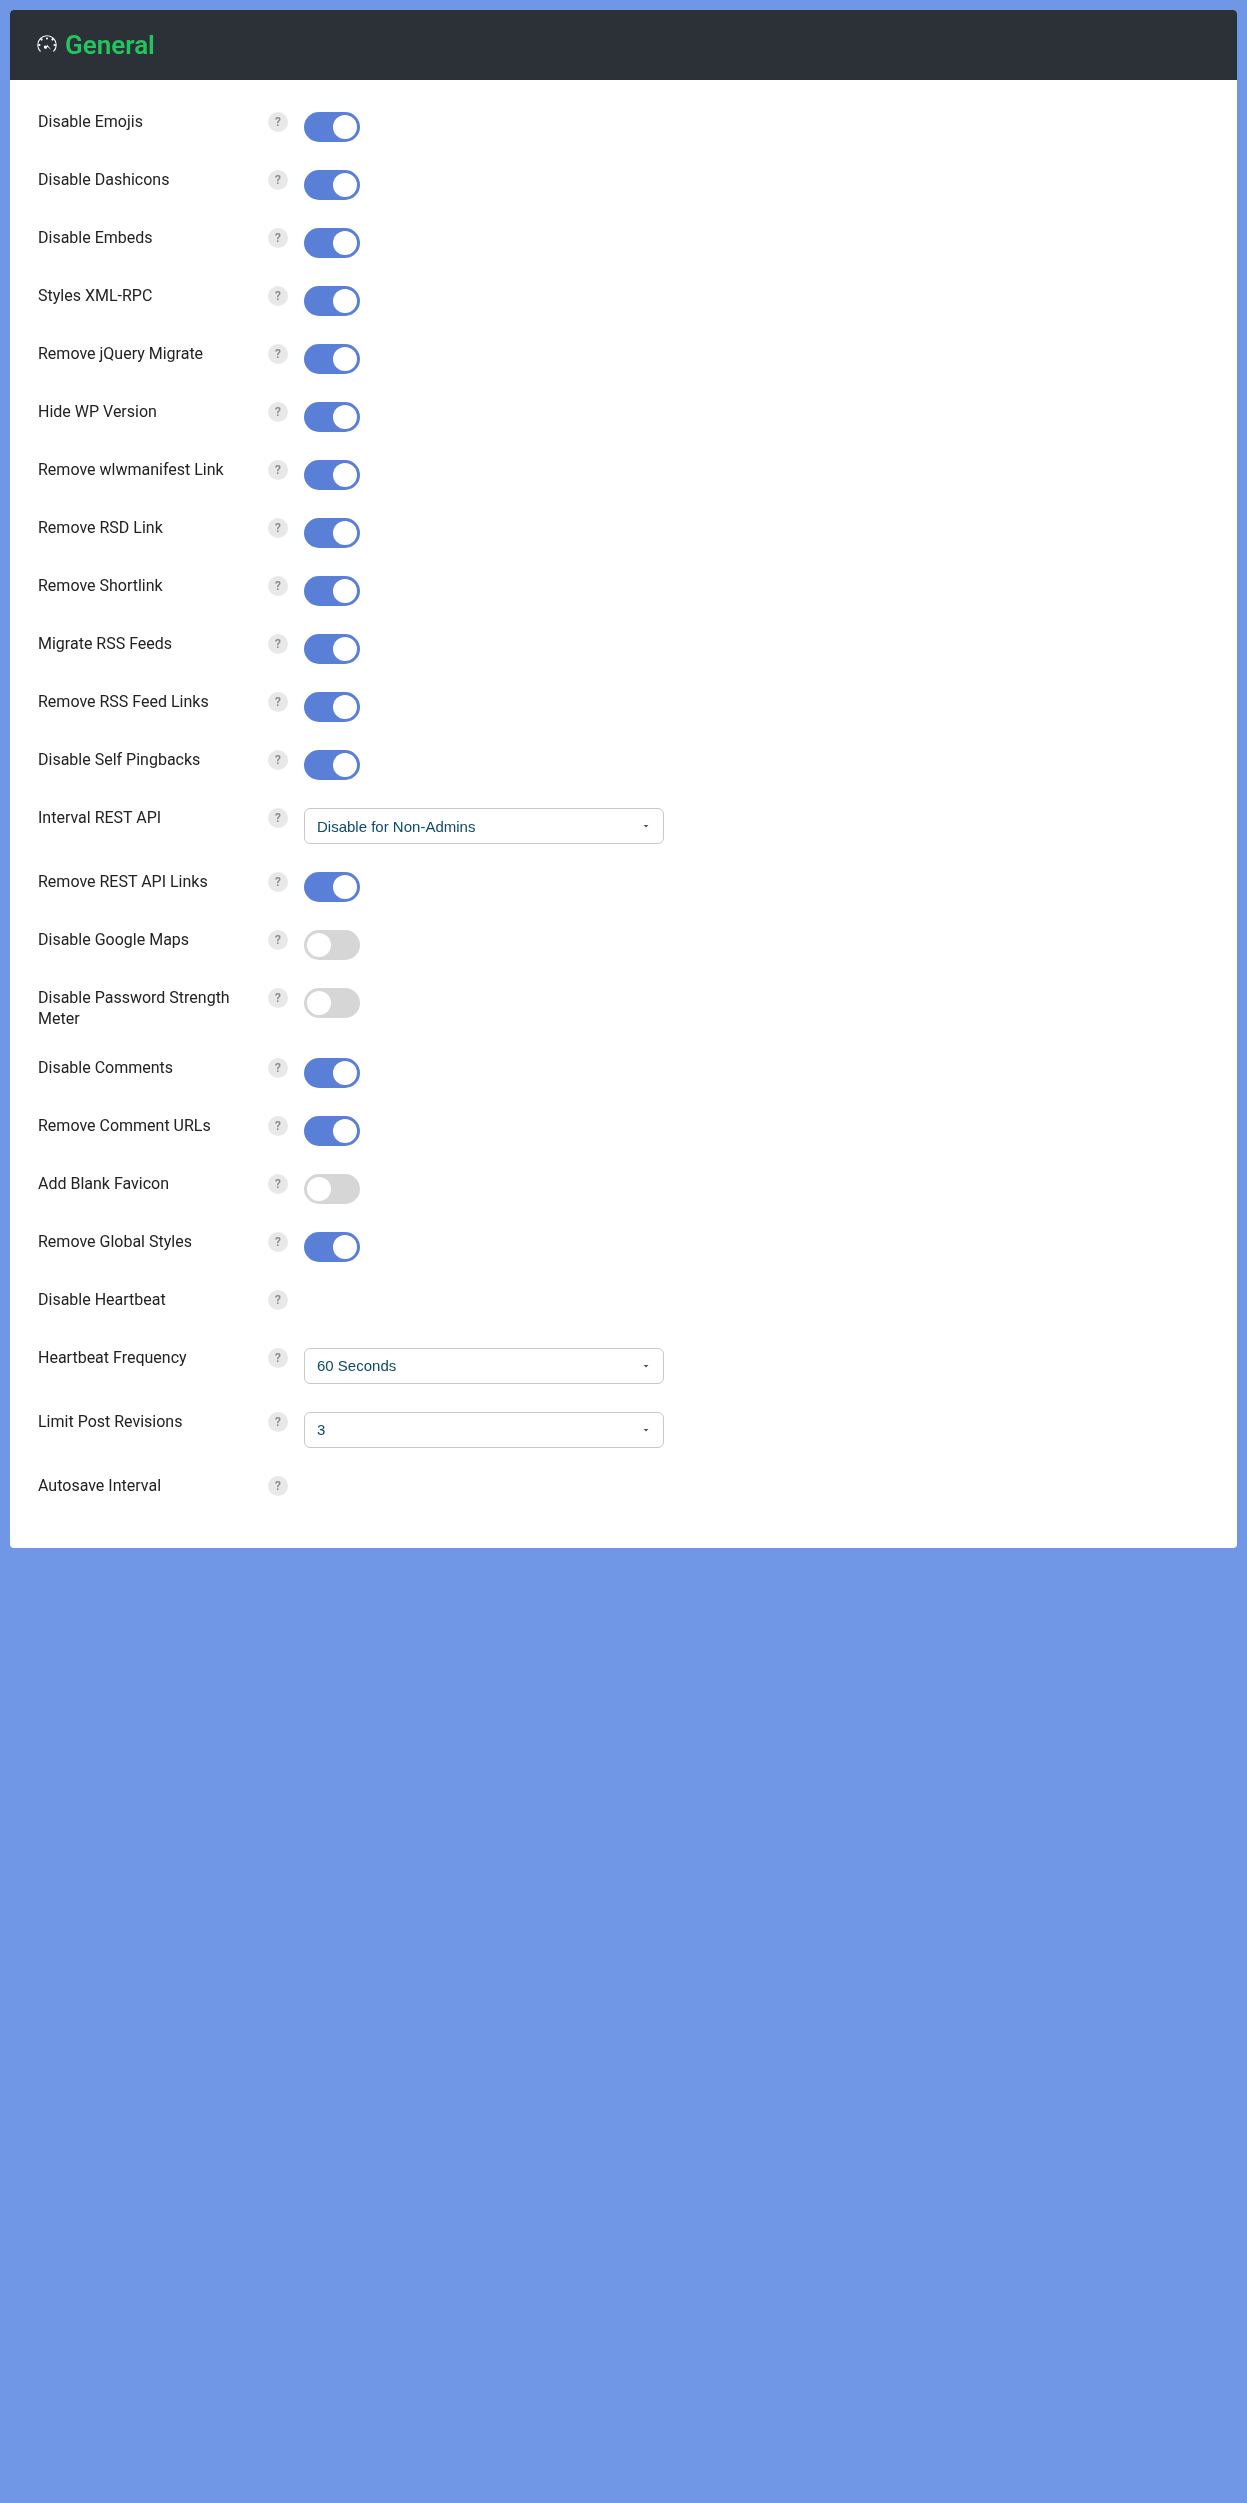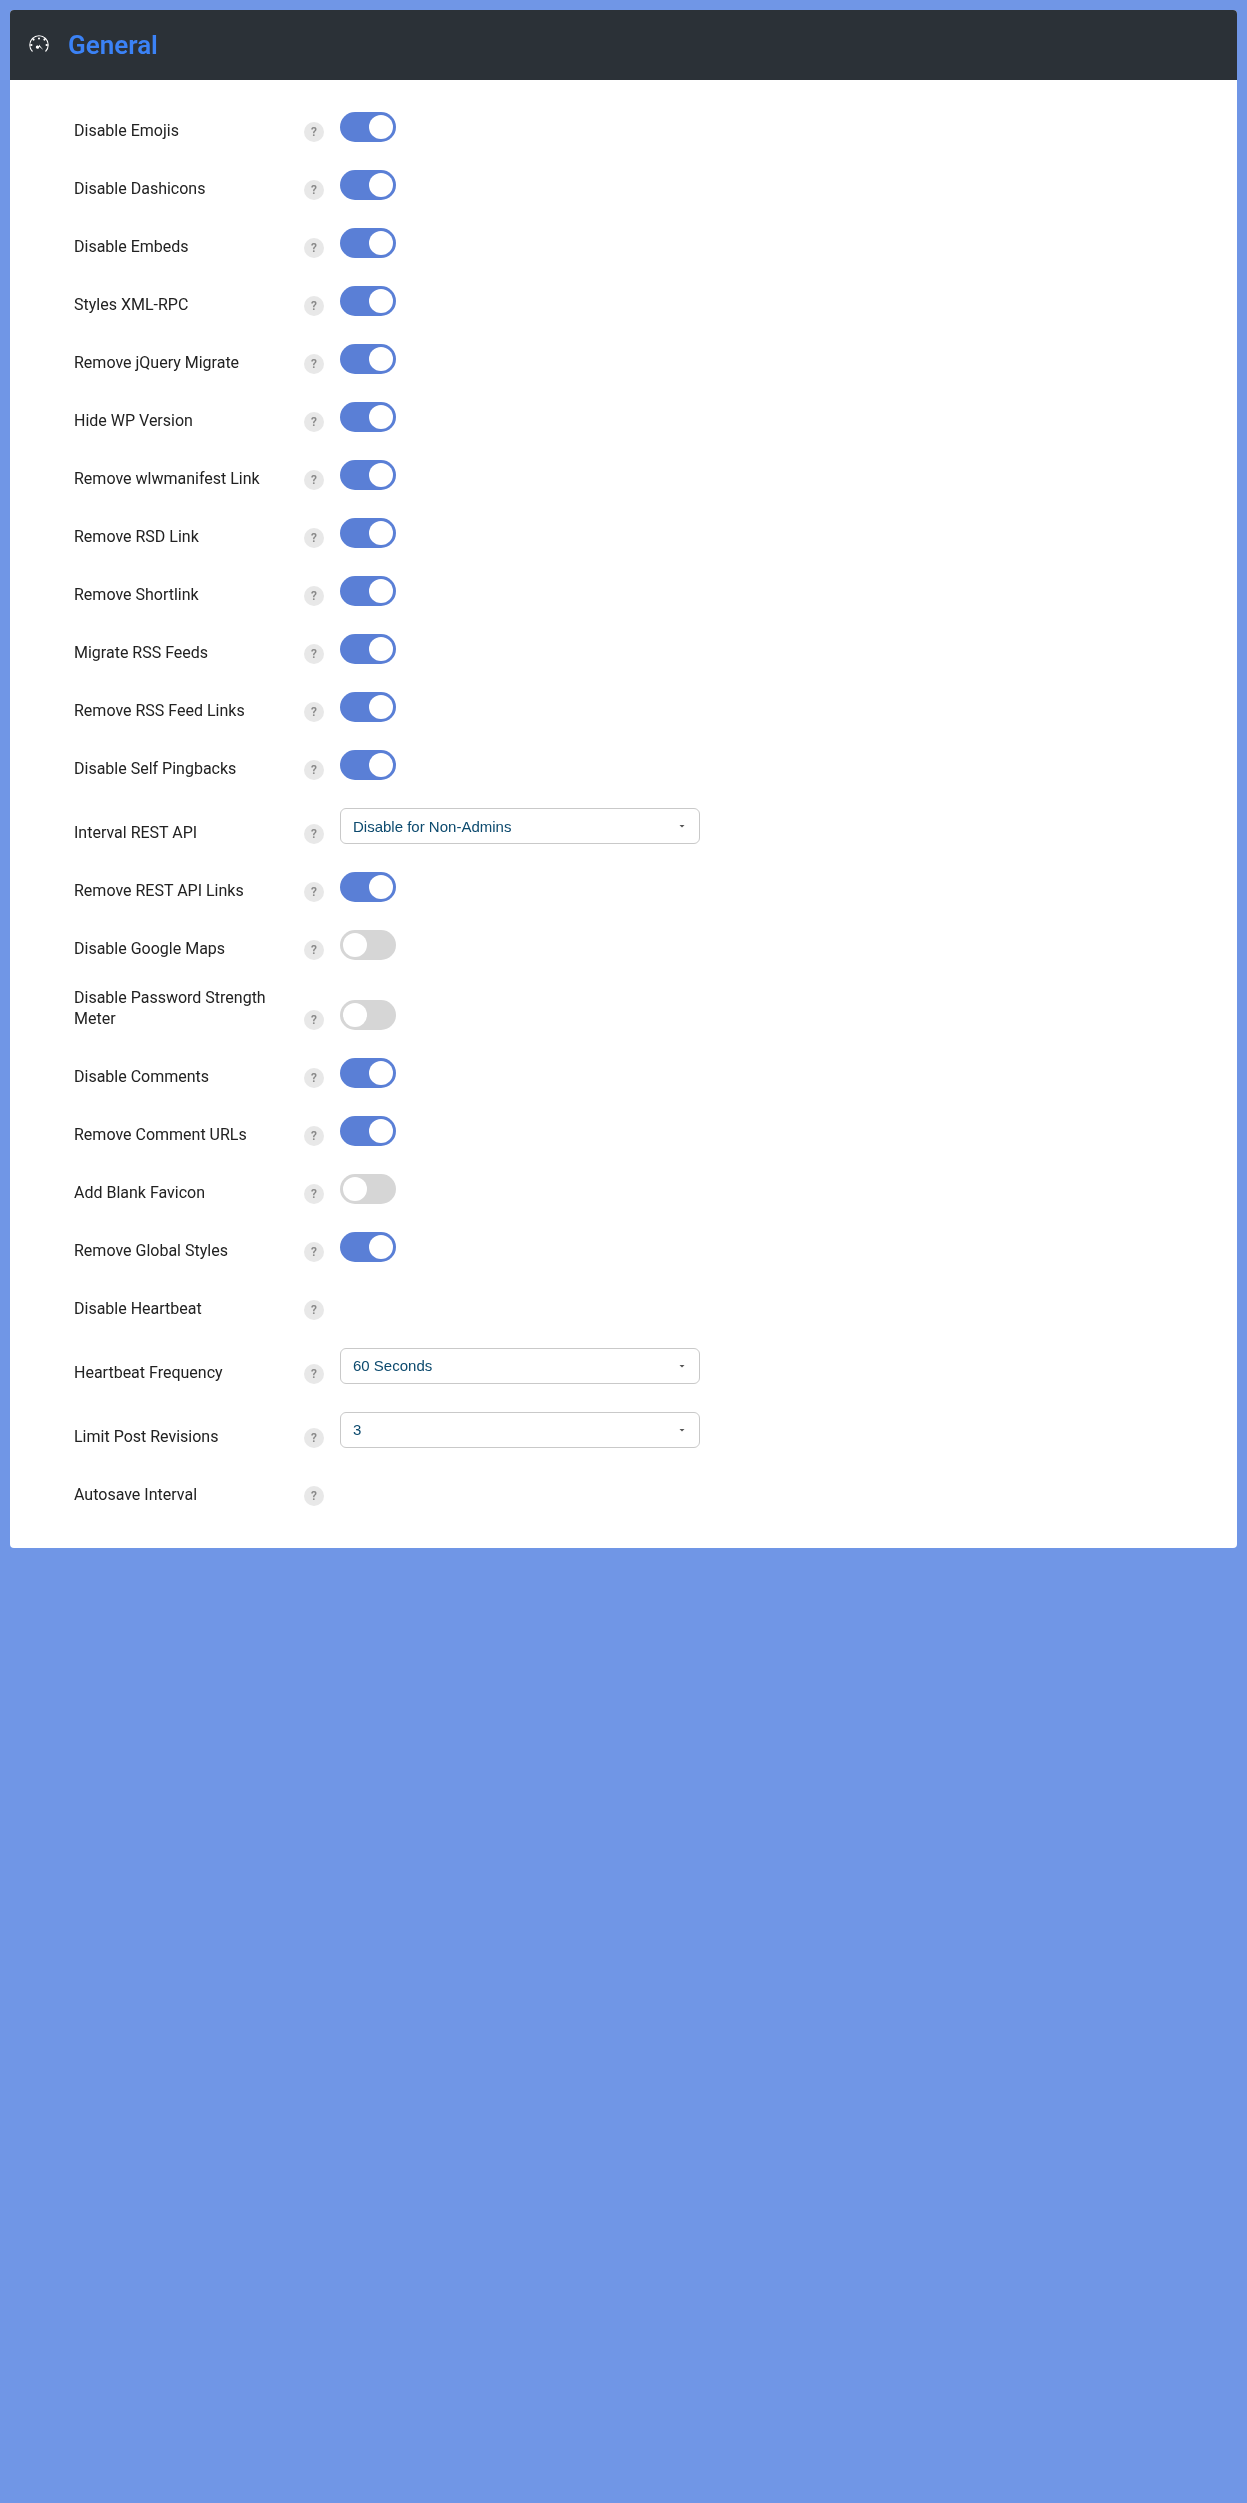--- a/index.html
+++ b/index.html
@@ -8,44 +8,43 @@
     padding: 10px;
     font-family: -apple-system, BlinkMacSystemFont, "Segoe UI", Roboto, sans-serif;
   }
   .panel {
     background: #fff;
     border-radius: 4px;
     overflow: hidden;
   }
   .header {
     background: #2b3137;
-    color: #3b82f6;
-    padding: 20px 16px;
+    color: #22c55e;
+    padding: 20px 24px;
     display: flex;
     align-items: center;
-    gap: 16px;
+    gap: 5px;
   }
   .header-icon {
     width: 26px;
     height: 26px;
     fill: #fff;
   }
   .header-title {
     font-size: 26px;
     font-weight: 600;
   }
   .body {
     padding: 18px 28px 28px 28px;
   }
   .row {
     display: flex;
-    align-items: flex-end;
+    align-items: flex-start;
     padding: 14px 0;
     min-height: 58px;
-    margin-left: 36px;
   }
   .label-col {
     width: 230px;
     flex-shrink: 0;
     font-size: 16px;
     color: #222;
     line-height: 1.3;
     padding-right: 8px;
   }
   .help-col {

